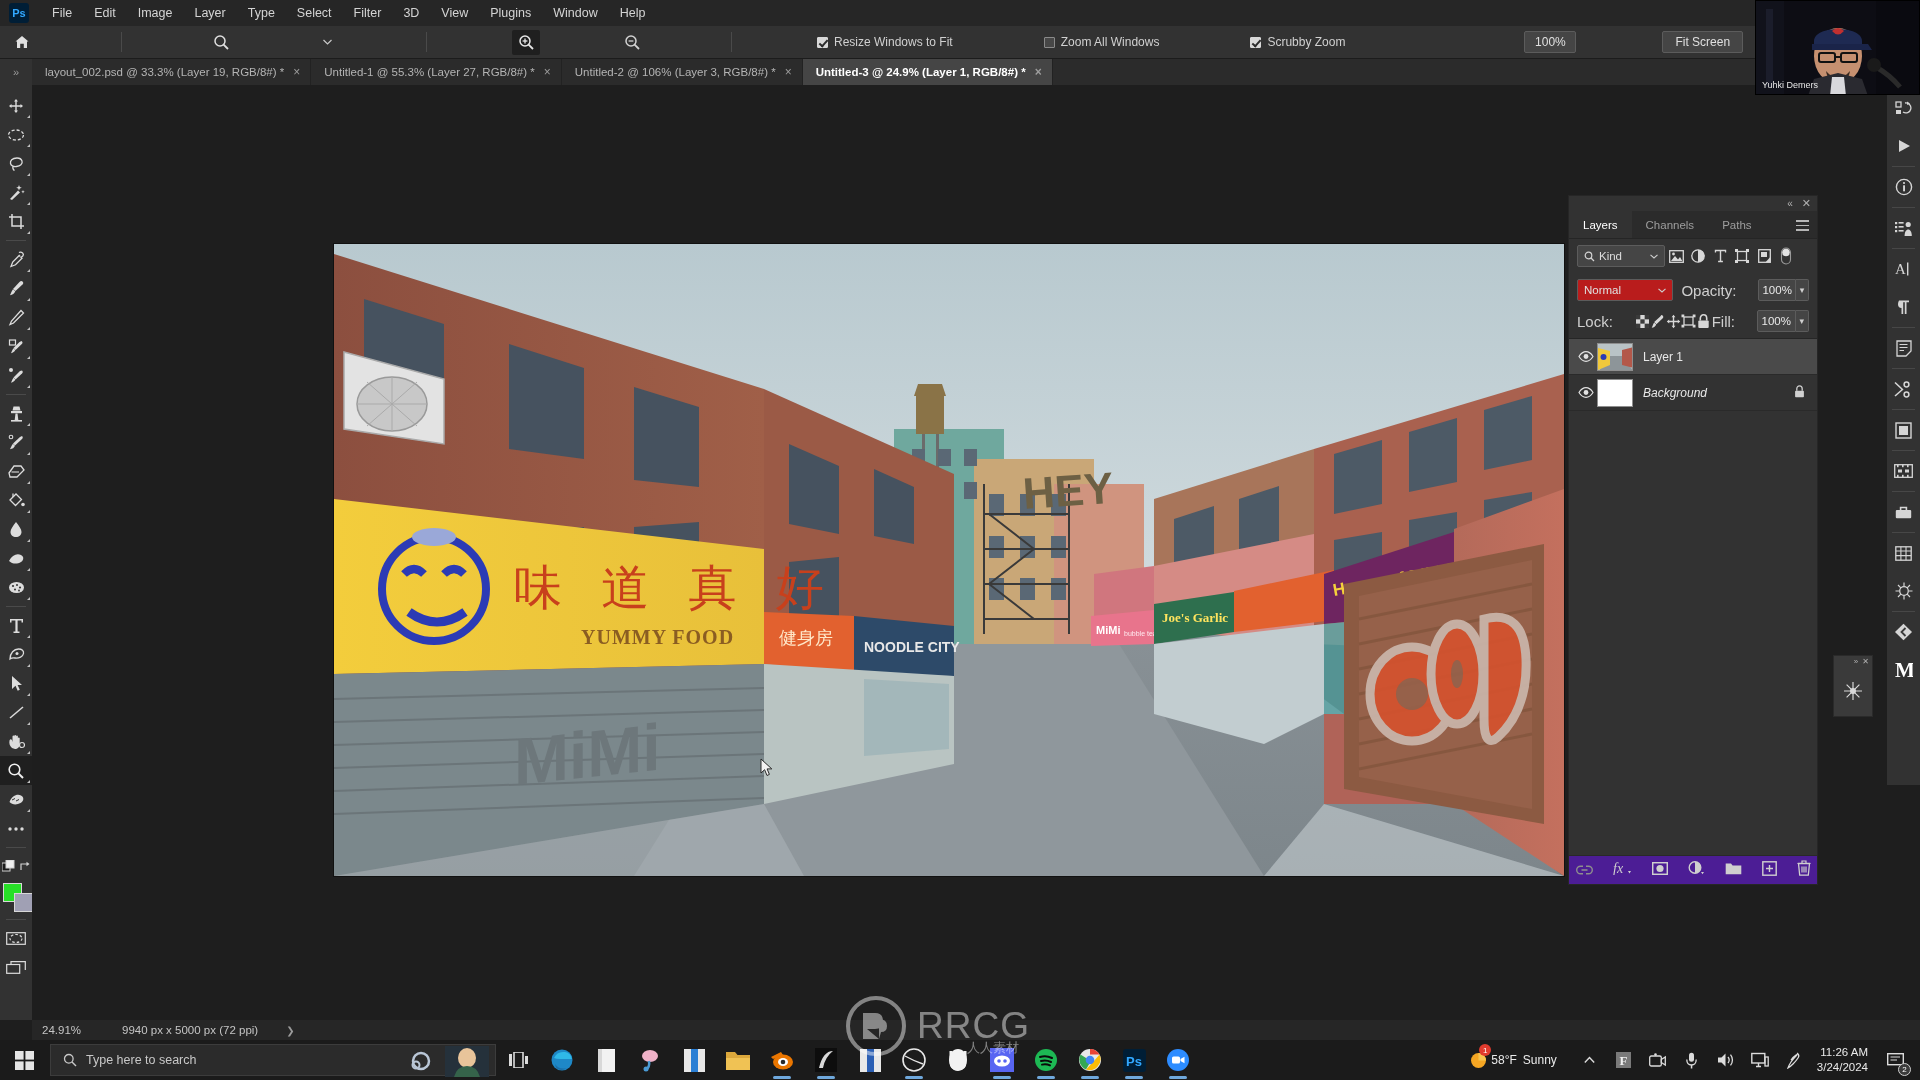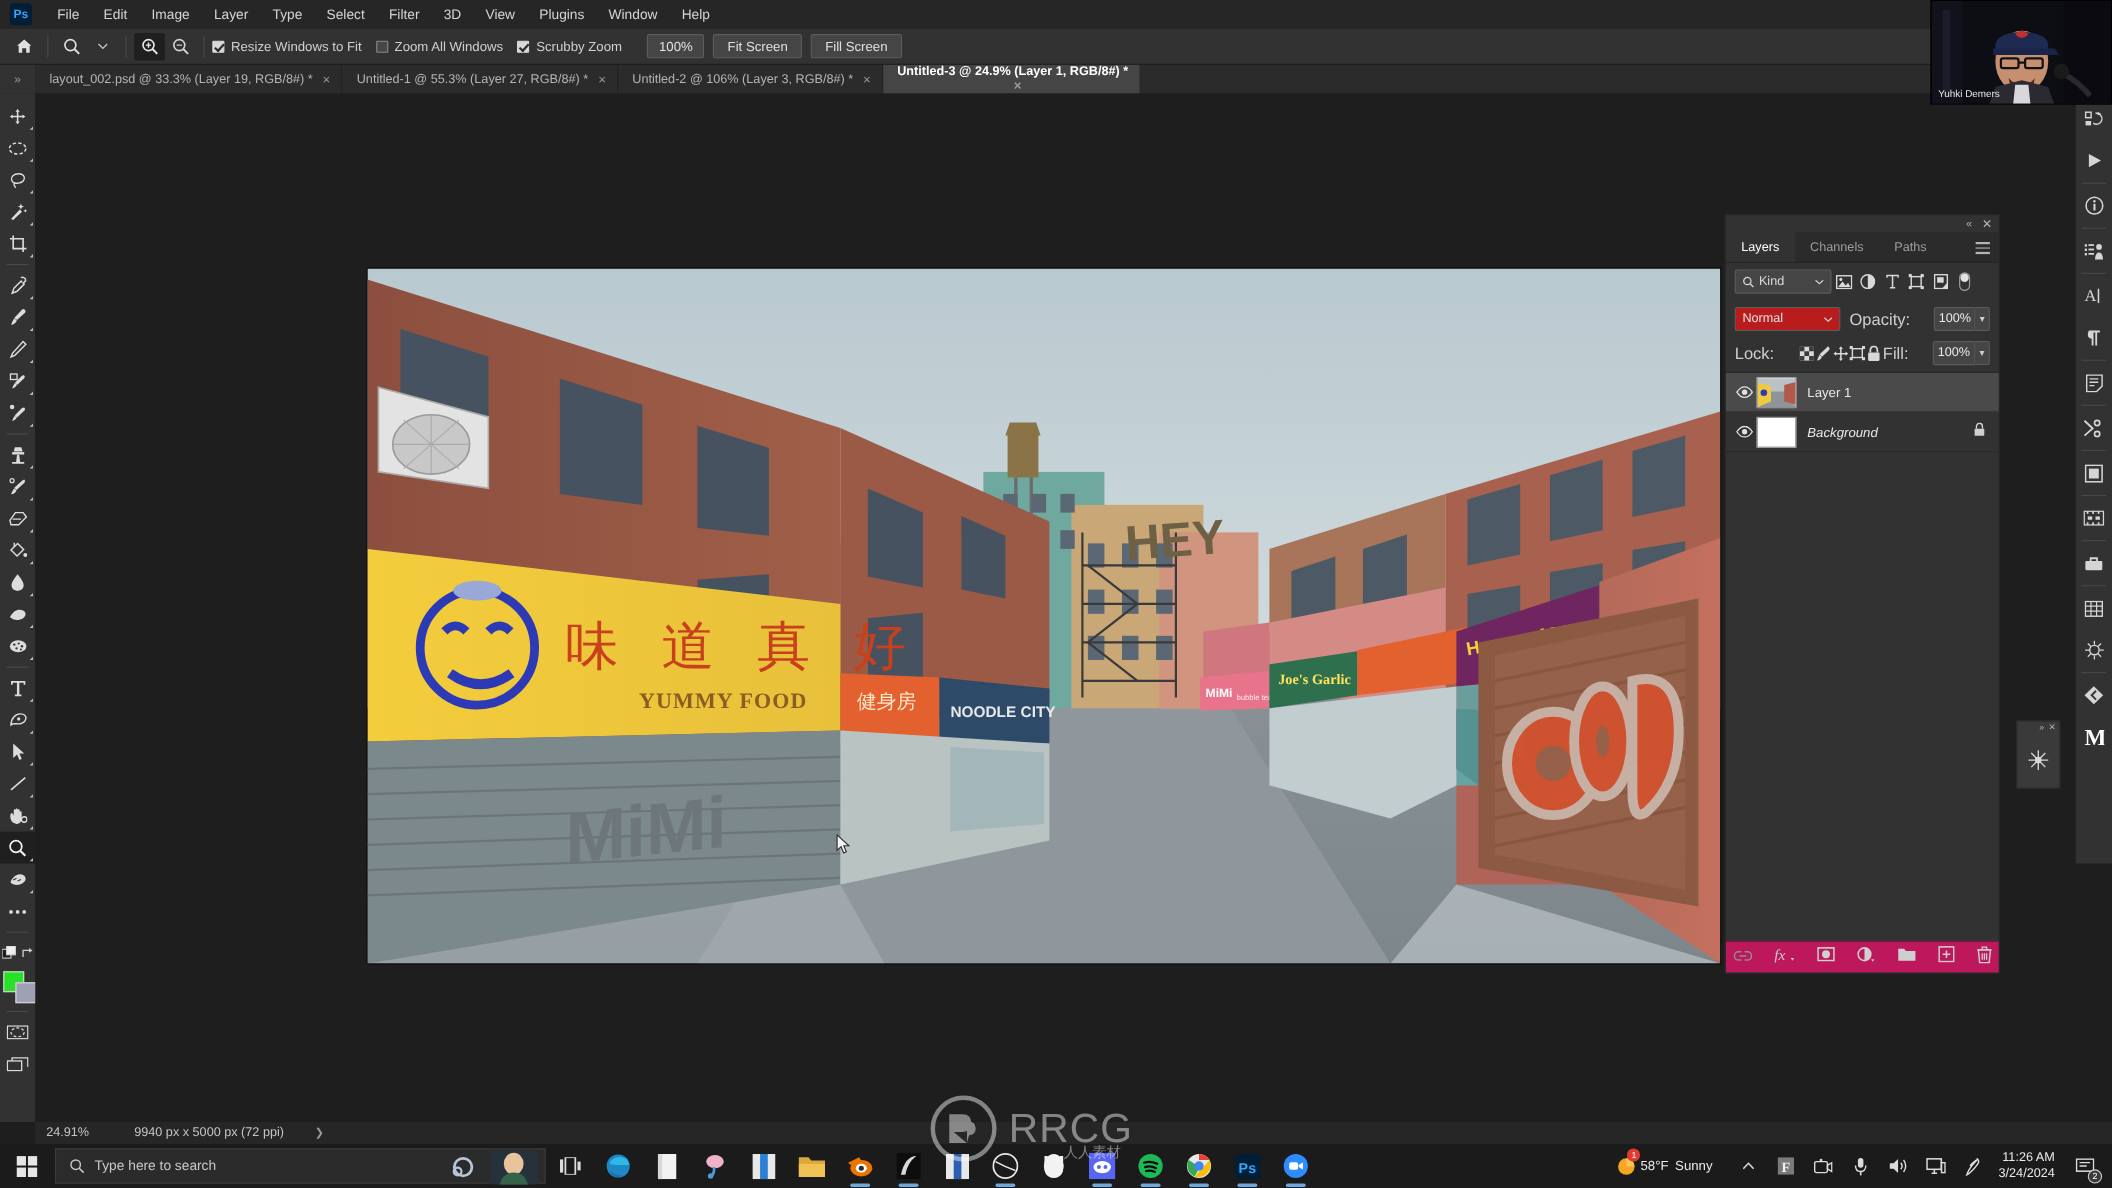--- a/index.html
+++ b/index.html
@@ -12,21 +12,21 @@
   #ps-logo { width:20px; height:20px; margin:0 12px 0 9px; border-radius:3px;
     background:#001e36; color:#31a8ff; font-size:11px; font-weight:bold;
     display:flex; align-items:center; justify-content:center;
     font-family:"Liberation Sans",sans-serif; }
   .menu-item { font-size:12.5px; color:#d4d4d4; padding:4px 11px; cursor:default;
     white-space:nowrap; }
 
   
   #optionsbar { position:absolute; top:26px; left:0; width:1920px; height:33px;
     background:#323232; border-bottom:1px solid #1c1c1c;
-    display:flex; align-items:center; padding-left:8px; }
+    display:flex; align-items:center; padding-left:8px;justify-content:space-between; }
   .opt-icon { width:28px; height:25px; display:flex; align-items:center;
     justify-content:center; color:#d0d0d0; }
   .opt-sep { width:1px; height:20px; background:#4a4a4a; margin:0 7px; }
   .opt-chk { display:flex; align-items:center; font-size:12px; color:#d0d0d0;
     margin-right:13px; white-space:nowrap; }
   .cbox { width:11px; height:11px; border:1px solid #8a8a8a; background:#474747;
     margin-right:6px; position:relative; border-radius:1px; }
   .cbox.on { background:#d8d8d8; border-color:#d8d8d8; }
   .cbox.on::after { content:""; position:absolute; left:3px; top:0px; width:3px;
     height:7px; border:solid #2b2b2b; border-width:0 2px 2px 0; transform:rotate(42deg); }
@@ -37,21 +37,21 @@
     color:#e0e0e0; font-size:12px; display:flex; align-items:center; justify-content:center;
     padding:0 12px; margin-right:8px; }
 
   
   #tabbar { position:absolute; top:59px; left:0; width:1920px; height:26px;
     background:#2b2b2b; display:flex; align-items:stretch; }
   #tab-collapse { width:32px; display:flex; align-items:center; justify-content:center;
     font-size:11px; color:#9a9a9a; background:#323232; }
   .tab { display:flex; align-items:center; padding:0 10px 0 13px; font-size:11.5px;
     color:#b4b4b4; background:#2b2b2b; border-right:1px solid #222; white-space:nowrap; }
-  .tab.active { background:#454545; color:#ffffff; font-weight:bold;flex-direction:column; }
+  .tab.active { background:#454545; color:#ffffff; font-weight:bold; }
   .tab .x { margin-left:9px; font-size:12px; color:#9d9d9d; }
 
   
   #lefttools { position:absolute; top:85px; left:0; width:32px; height:935px;
     background:#323232; padding-top:6px; }
   .tool { height:29px; display:flex; align-items:center; justify-content:center;
     position:relative; color:#dcdcdc; }
   .tool.sel { background:#1f1f1f; }
   .tool .corner { position:absolute; right:2px; bottom:2px; width:0;height:0;
     border-left:3px solid transparent; border-bottom:3px solid #c0c0c0; }
@@ -105,21 +105,21 @@
   .layer { height:36px; display:flex; align-items:center; padding:0 6px;
     border-bottom:1px solid #2a2a2a; }
   .layer.sel { background:#4a4a4a; }
   .eye { width:22px; display:flex; align-items:center; justify-content:center;
     color:#e2e2e2; }
   .thumb { width:36px; height:28px; border:1px solid #8e8e8e; margin-right:10px;
     background:#fff; overflow:hidden; position:relative; }
   .layername { font-size:12px; color:#e8e8e8; flex:1; }
   .layername.italic { font-style:italic; }
   #lp-bottom { position:absolute; bottom:0; left:0; width:100%; height:29px;
-    background:#be185d; border-top:1px solid #292929; display:flex;
+    background:#4c1d95; border-top:1px solid #292929; display:flex;
     align-items:center; justify-content:center; gap:20px; color:#cfcfcf; }
 
   
   #minipanel { position:absolute; left:1833px; top:655px; width:40px; height:62px;
     background:#3a3a3a; border:1px solid #2a2a2a; }
   #mp-bar { height:11px; display:flex; align-items:center; justify-content:flex-end;
     gap:4px; padding-right:3px; font-size:8px; color:#b0b0b0; }
 
   
   #statusbar { position:absolute; left:32px; bottom:40px; width:1888px; height:20px;

